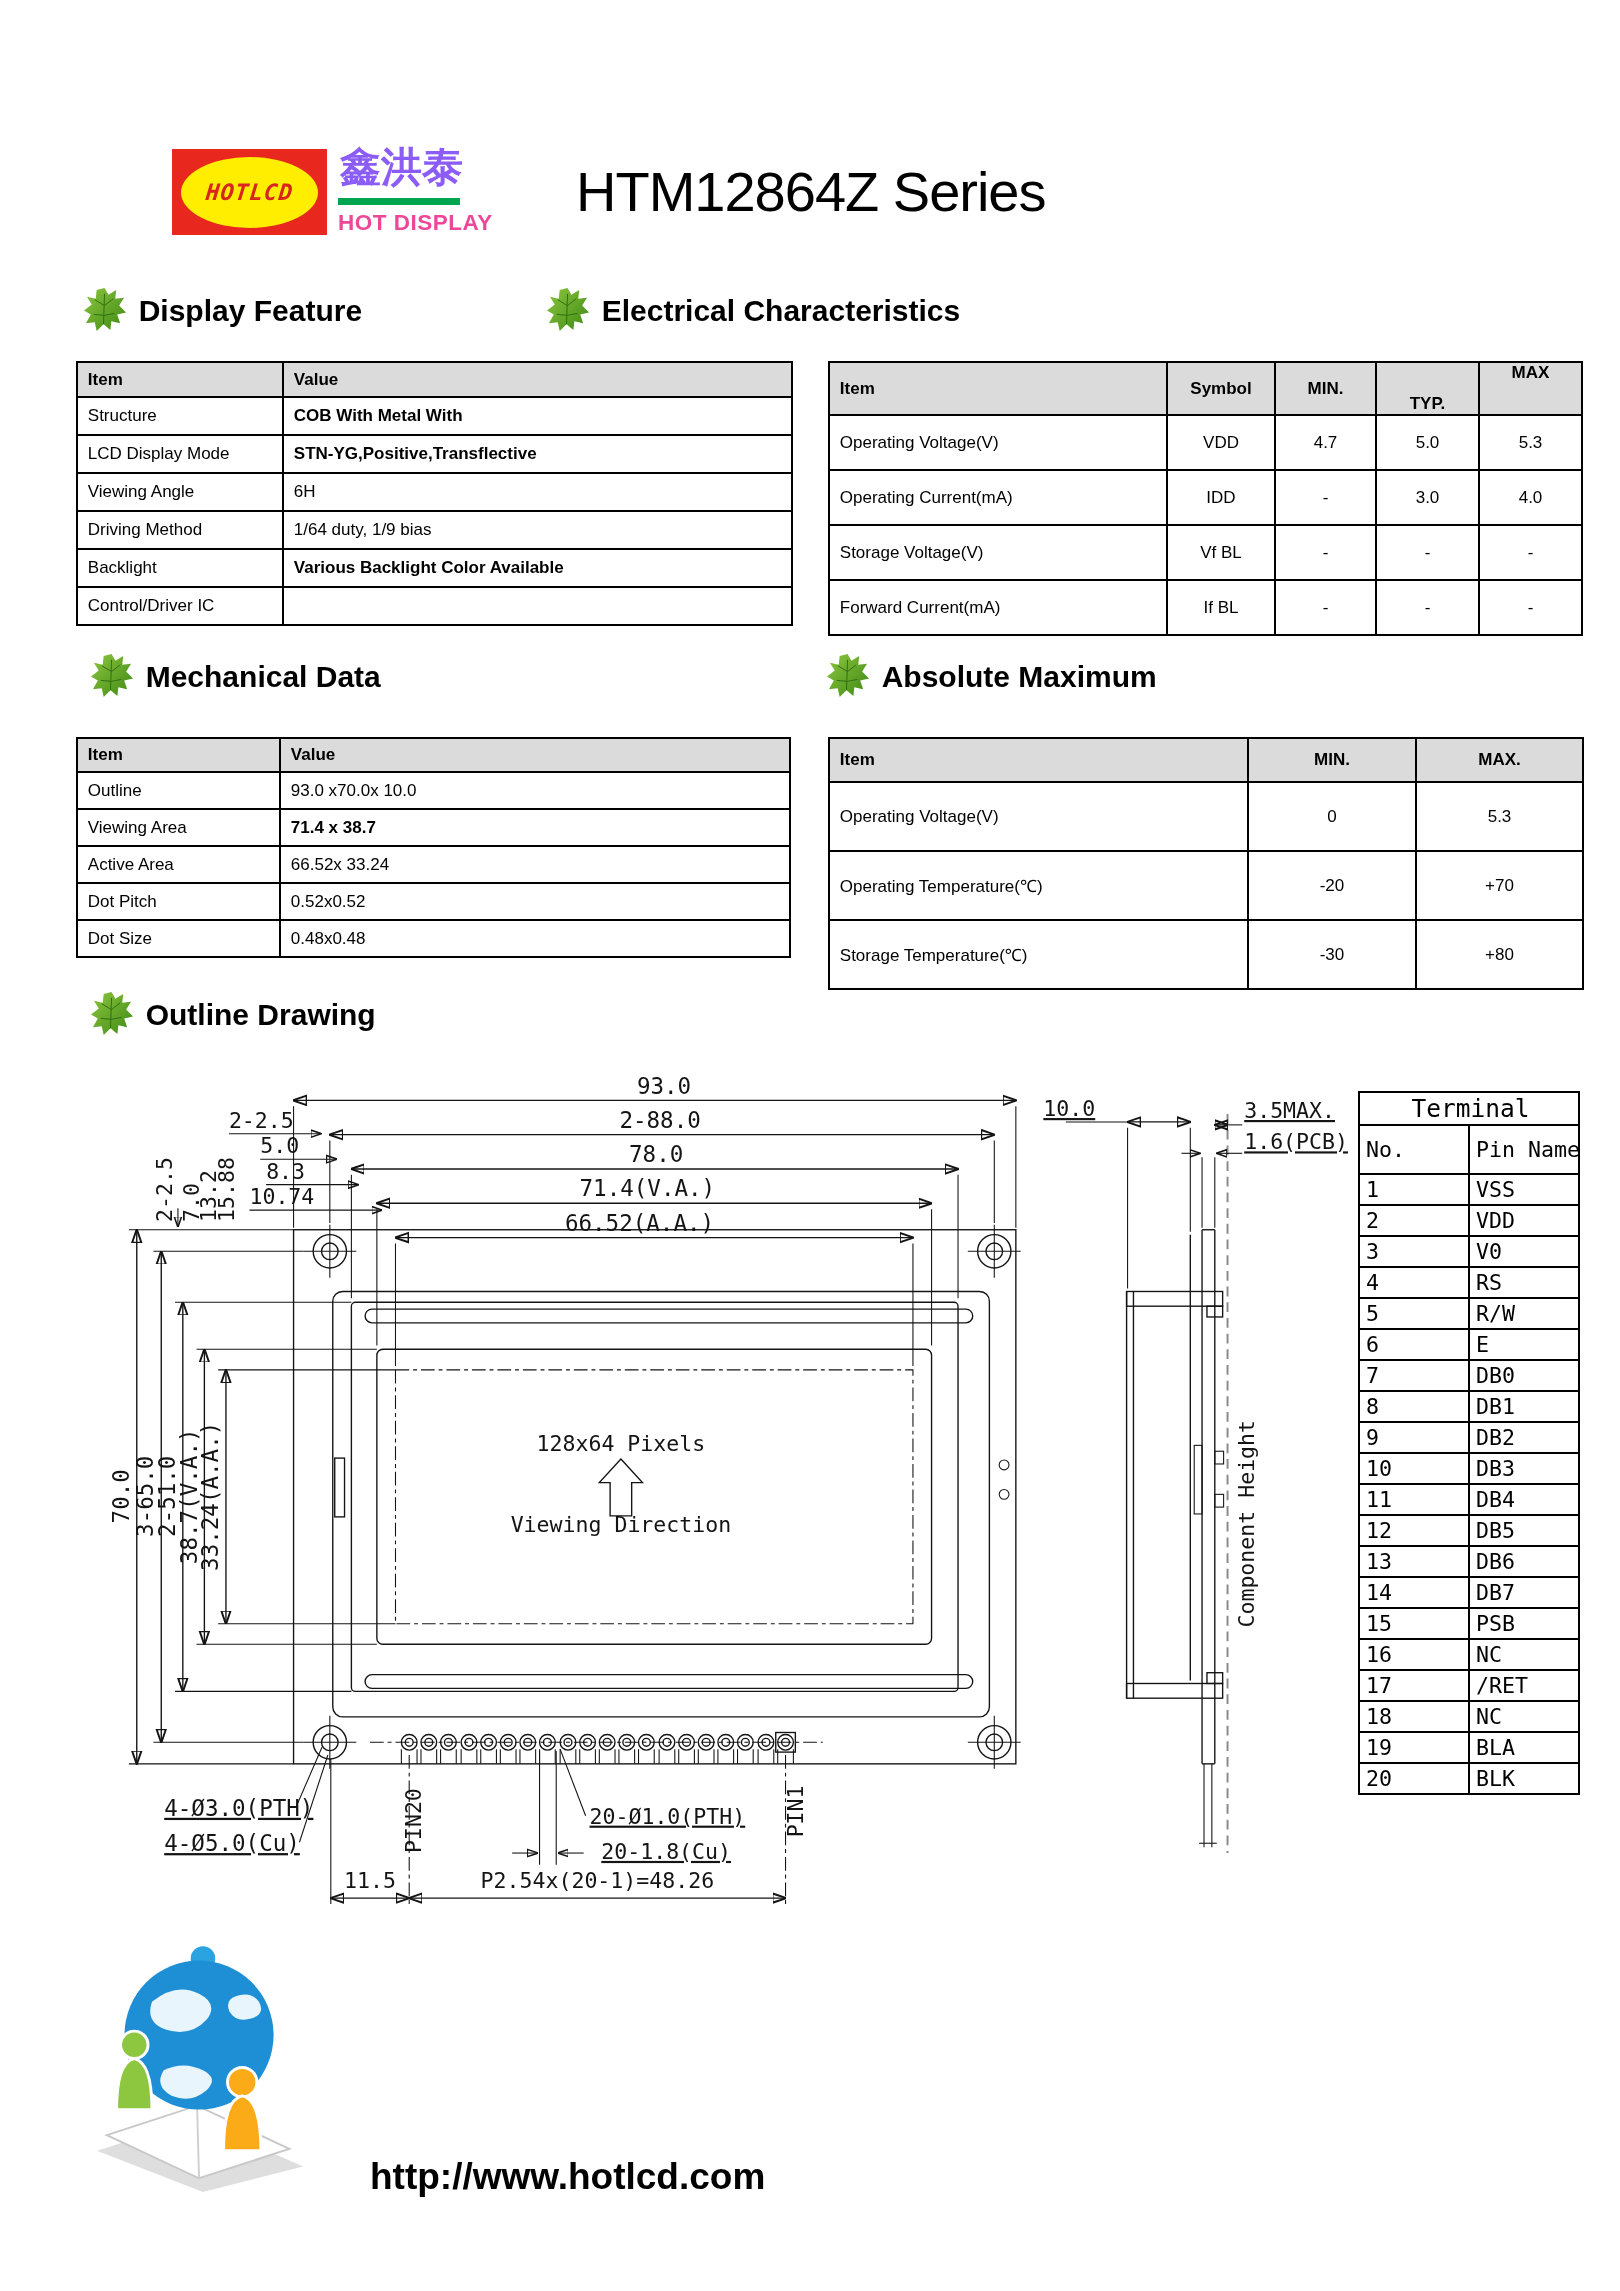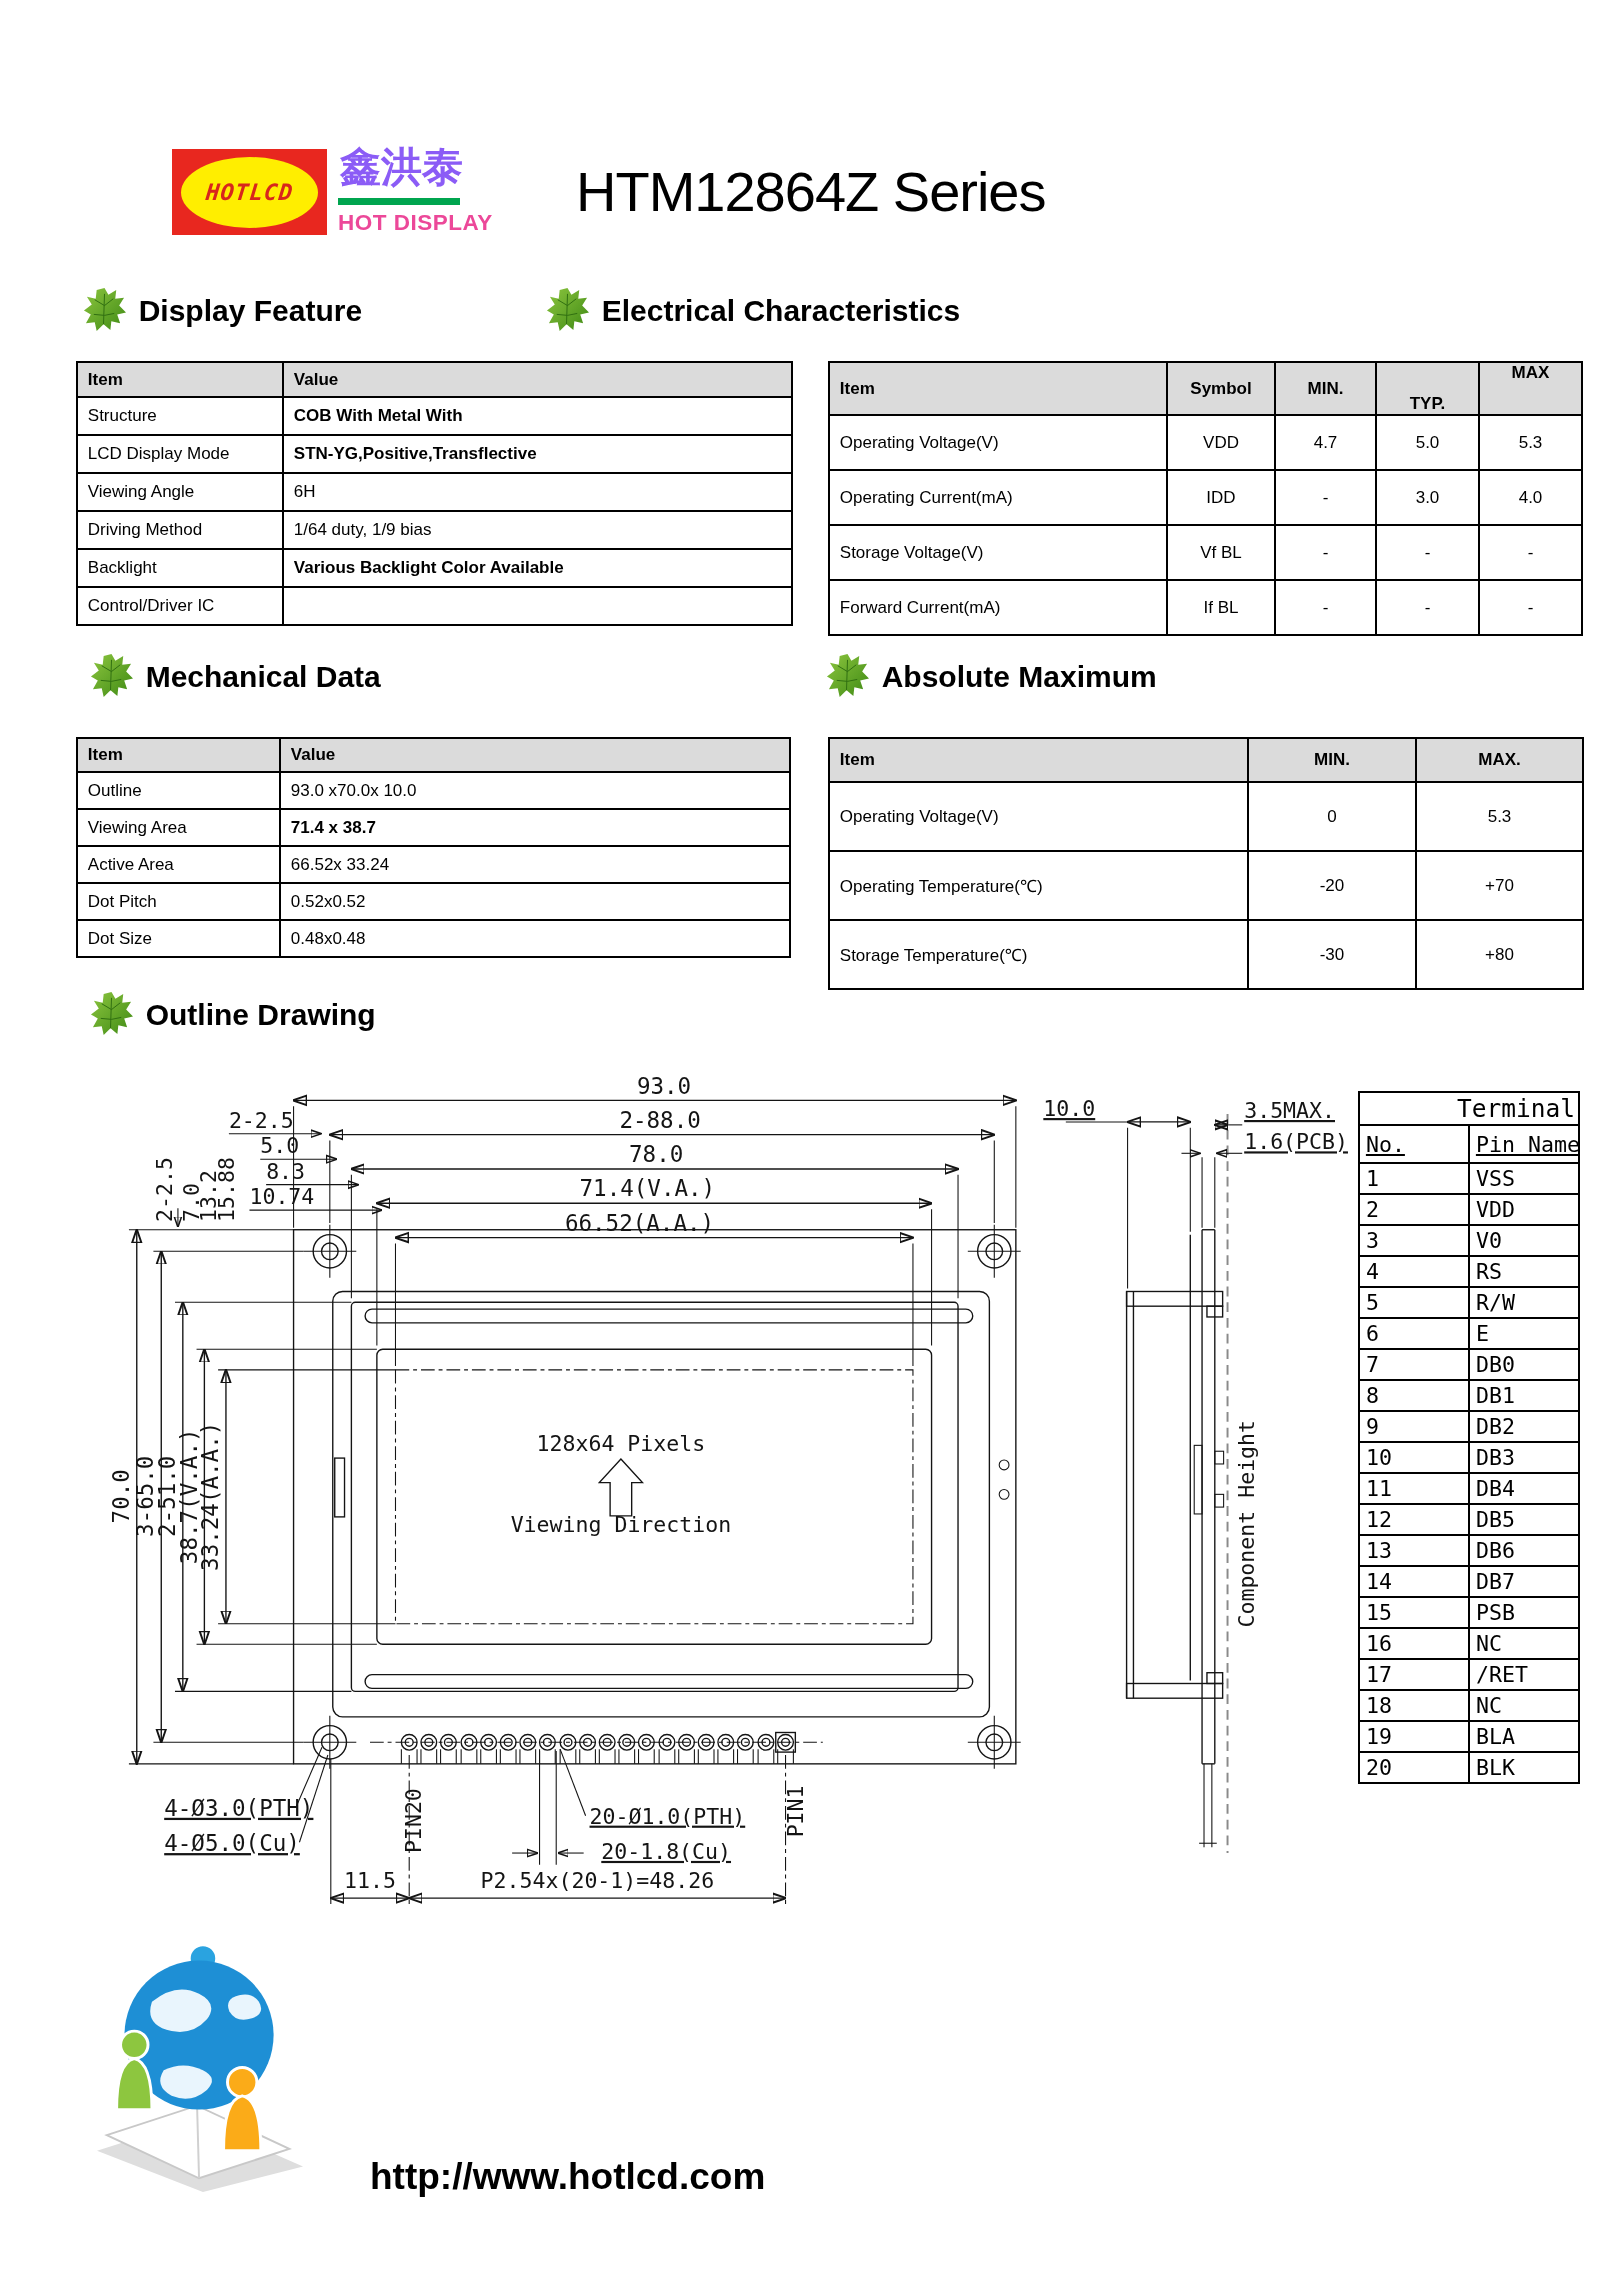--- a/index.html
+++ b/index.html
@@ -27,22 +27,22 @@
   .b{font-weight:bold !important;}
   .df tr{height:38px;} .df tr.hd{height:35px;}
   .ec tr{height:55px;} .ec tr.hd{height:53px;}
   .md tr{height:37px;} .md tr.hd{height:34px;}
   .am tr{height:69px;} .am tr.hd{height:44px;}
 
   
   table.term{position:absolute;left:1358px;top:1091px;width:222px;border-collapse:collapse;table-layout:fixed;font-family:"DejaVu Sans Mono",monospace;background:#fff;}
   .term th,.term td{border:2px solid #000;padding:0 2.9px 0 5.9px;white-space:nowrap;overflow:hidden;font-weight:normal;}
   .term tr{height:31px;}
-  .term tr.tt{height:33px;} .term .tt th{font-size:24.5px;text-align:right;}
-  .term tr.hh{height:38px;font-size:21.6px;text-decoration:underline;}
+  .term tr.tt{height:33px;} .term .tt th{font-size:24.5px;text-align:center;}
+  .term tr.hh{height:49px;font-size:21.6px;}
   .term td{font-size:21.6px;}
 
   
   .dwg{position:absolute;left:76px;top:1063px;}
   .dwg line,.dwg rect,.dwg circle,.dwg path,.dwg polyline,.dwg polygon{stroke:#141414;fill:none;stroke-width:1.4;}
   .dwg text{fill:#141414;stroke:none;font-family:"DejaVu Sans Mono",monospace;font-size:22px;}
   .dwg .lbl{font-size:23px;}
   .dwg .mid{text-anchor:middle;}
   .dwg .und{text-decoration:underline;}
   .dwg .cl{stroke-dasharray:14 4 4 4;stroke-width:1.1;}

